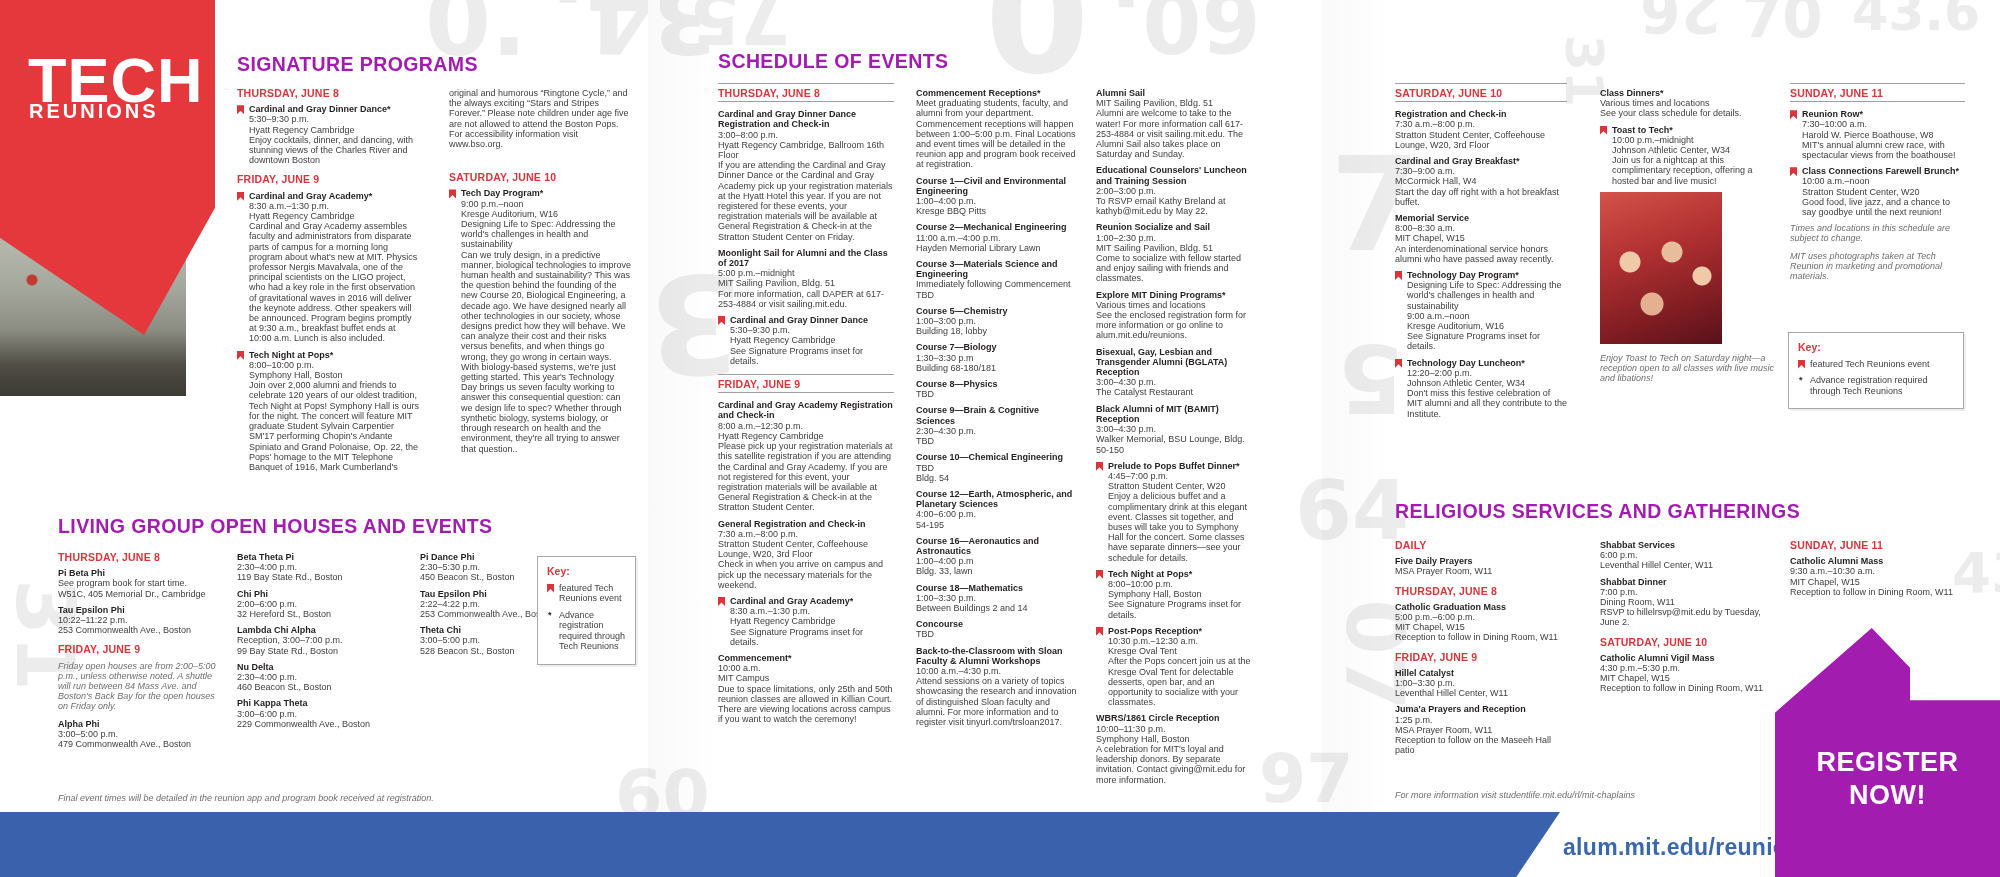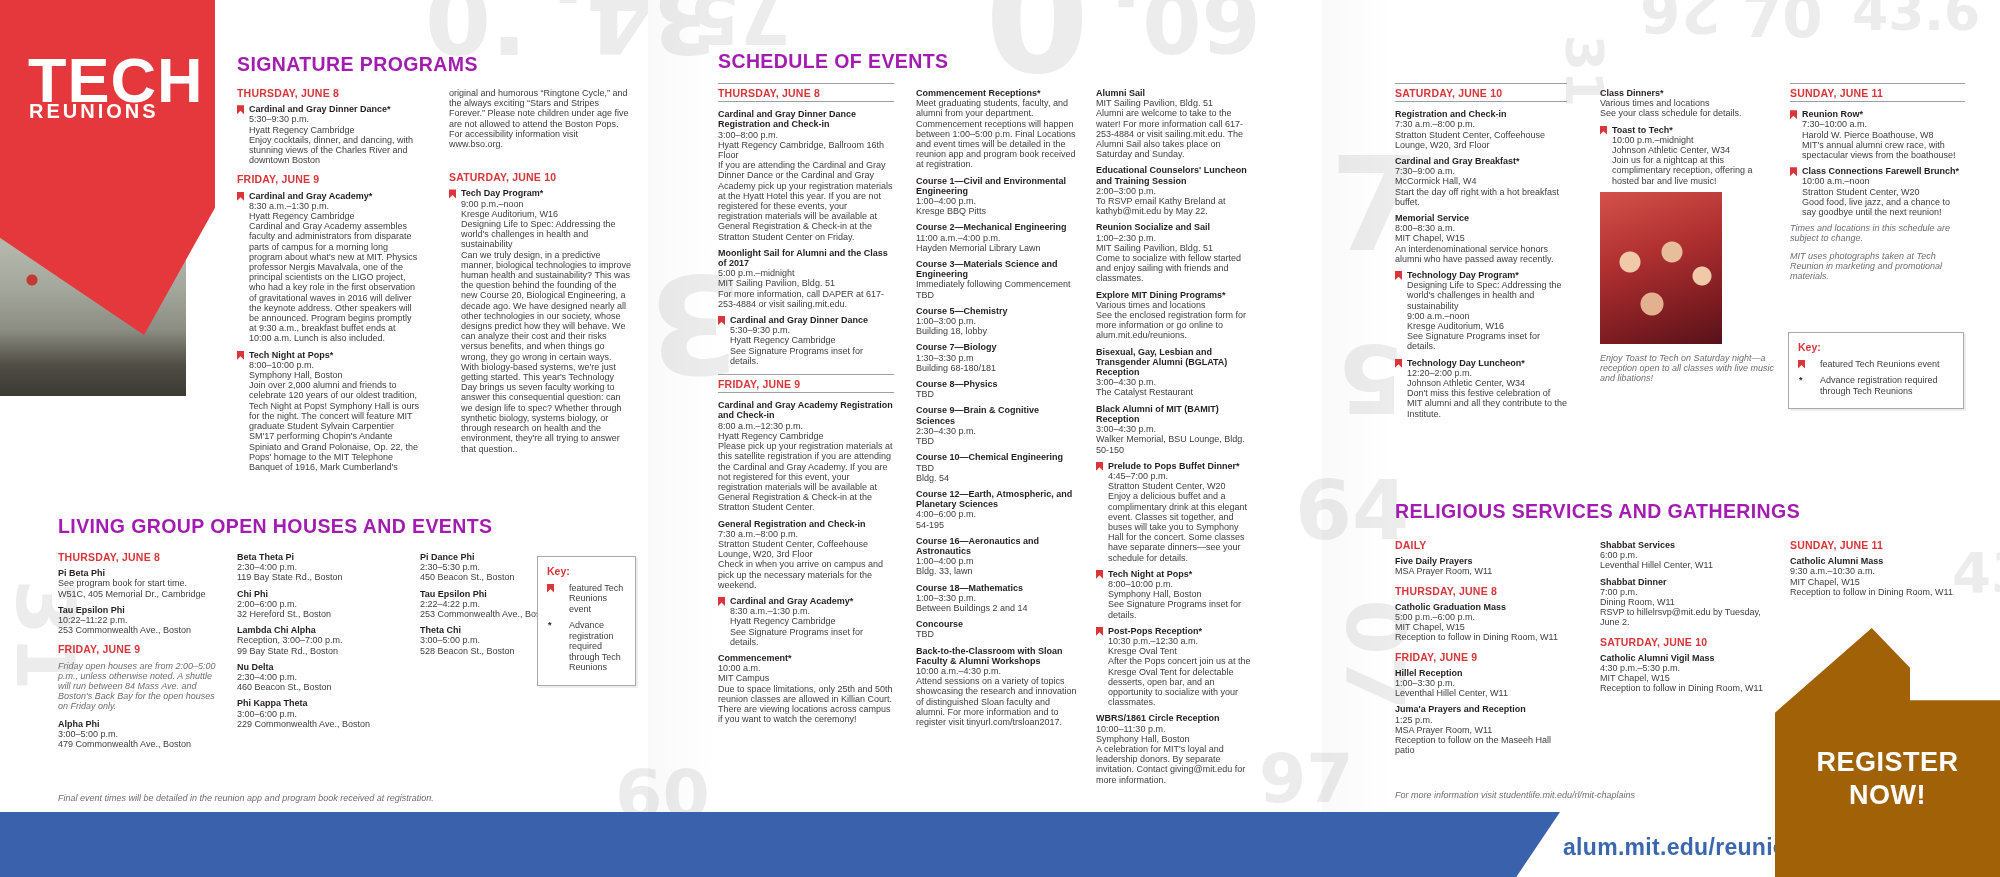--- a/index.html
+++ b/index.html
@@ -47,29 +47,29 @@
         clip-path:polygon(0 0,100% 0,100% 100%,50% 62%,0 100%)}
   .event.flagged > .flag{position:absolute;left:0;top:1px}
   .ev-title{font-weight:bold;color:#231f20}
   .note{font-style:italic;color:#6d6e71;margin-bottom:7px}
   .para{margin-bottom:23px}
 
   
   .keybox{position:absolute;z-index:3;background:#fff;border:1px solid #a7a9ac;box-shadow:2px 2px 0 rgba(0,0,0,.07);
           padding:9px 9px 6px;font-size:9px;line-height:10.5px;color:#414042}
   .key-title{color:#d9353b;font-weight:bold;font-size:10.5px;margin-bottom:6px}
-  .key-row{position:relative;padding-left:22px;margin-bottom:6px}
+  .key-row{position:relative;padding-left:12px;margin-bottom:6px}
   .key-row .flag{position:absolute;left:0;top:1px}
   .key-row .star{position:absolute;left:1px;top:0;font-weight:bold;color:#231f20}
 
   
   .bluebar{position:absolute;left:0;top:812px;width:1560px;height:65px;background:#3a62ac;z-index:3;
            clip-path:polygon(0 0,100% 0,97.2% 100%,0 100%)}
   .site-url{position:absolute;left:1563px;top:834px;z-index:3;color:#3a67ad;font-weight:bold;font-size:23px;letter-spacing:.3px}
-  .register{position:absolute;left:1775px;top:628px;width:225px;height:249px;background:#a16207;z-index:5;
+  .register{position:absolute;left:1775px;top:628px;width:225px;height:249px;background:#a21caf;z-index:5;
             clip-path:polygon(43% 0,60% 16%,60% 29%,100% 29%,100% 100%,0 100%,0 34%)}
   .register .txt{position:absolute;left:0;right:0;top:118px;text-align:center;color:#fff;font-weight:bold;
                  font-size:27px;line-height:33px;letter-spacing:.5px}
 
   
   #sig-col1{left:237px;top:88px;width:183px}
   #sig-col2{left:449px;top:88px;width:183px}
   #sch-col1{left:718px;top:83px;width:176px}
   #sch-col2{left:916px;top:88px;width:163px}
   #sch-col3{left:1096px;top:88px;width:160px}
@@ -487,21 +487,21 @@
       </div>
       <div class="day">THURSDAY, JUNE 8</div>
       <div class="event">
         <div class="ev-title">Catholic Graduation Mass</div>
         <div class="ev-line">5:00 p.m.–6:00 p.m.</div>
         <div class="ev-line">MIT Chapel, W15</div>
         <div class="ev-line">Reception to follow in Dining Room, W11</div>
       </div>
       <div class="day">FRIDAY, JUNE 9</div>
       <div class="event">
-        <div class="ev-title">Hillel Reception</div>
+        <div class="ev-title">Hillel Catalyst</div>
         <div class="ev-line">1:00–3:30 p.m.</div>
         <div class="ev-line">Leventhal Hillel Center, W11</div>
       </div>
       <div class="event">
         <div class="ev-title">Juma'a Prayers and Reception</div>
         <div class="ev-line">1:25 p.m.</div>
         <div class="ev-line">MSA Prayer Room, W11</div>
         <div class="ev-line">Reception to follow on the Maseeh Hall patio</div>
       </div>
     </div>

